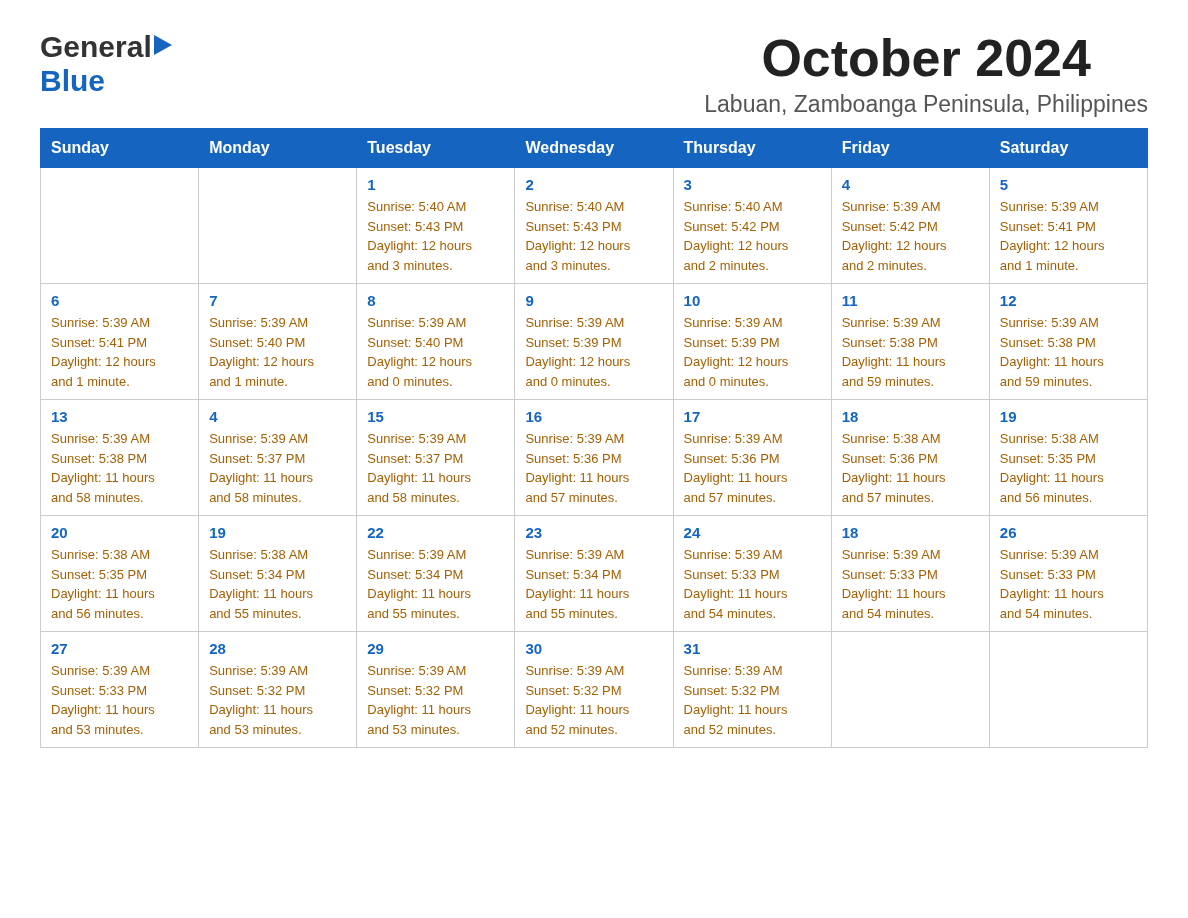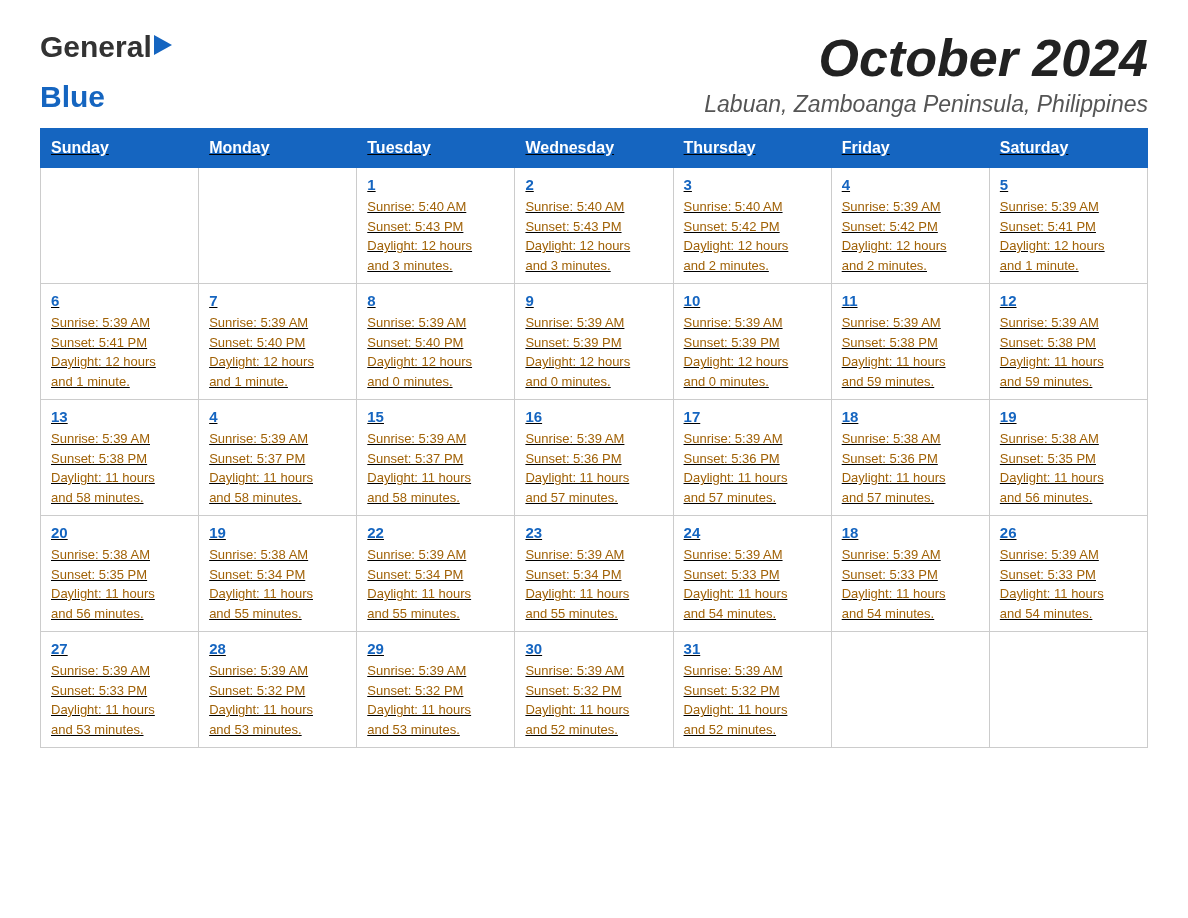--- a/index.html
+++ b/index.html
@@ -13,42 +13,39 @@
     .header {
       display: flex;
       justify-content: space-between;
       align-items: flex-start;
       margin-bottom: 10px;
     }
     .logo {
       display: flex;
       flex-direction: column;
       align-items: flex-start;
-      gap: 16px;
     }
     .title-section {
-      text-align: right;
-      font-style: italic;
+      text-align: center;
     }
     .month-title {
       font-size: 52px;
       font-weight: bold;
       color: #222;
       line-height: 1.1;
     }
     .location-title {
       font-size: 23px;
       color: #555;
       margin-top: 4px;
     }
     .calendar {
       width: 100%;
       border-collapse: collapse;
       border: 1px solid #aaa;
-      text-decoration: underline;
     }
     .calendar th {
       background-color: #1565c0;
       color: #fff;
       font-size: 16px;
       font-weight: bold;
       padding: 10px 10px;
       text-align: left;
       border: 1px solid #1565c0;
     }

